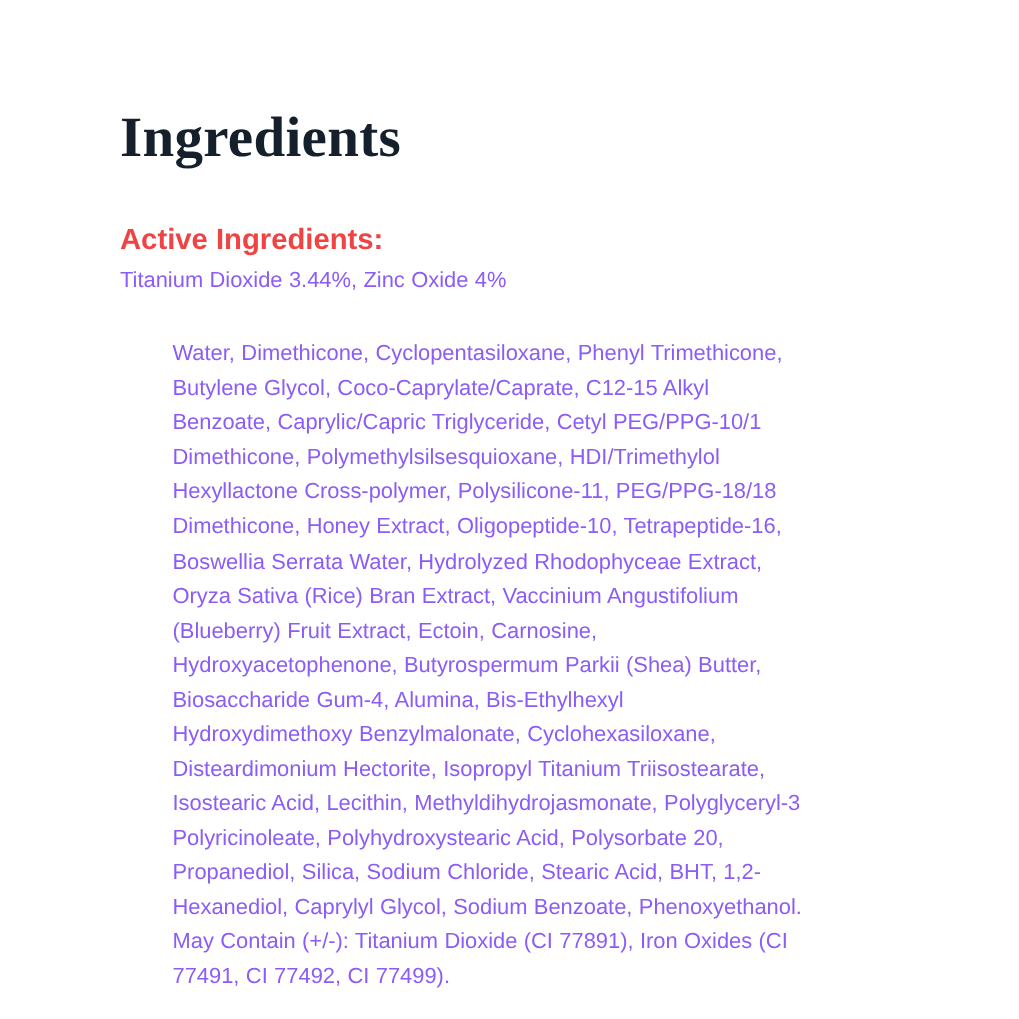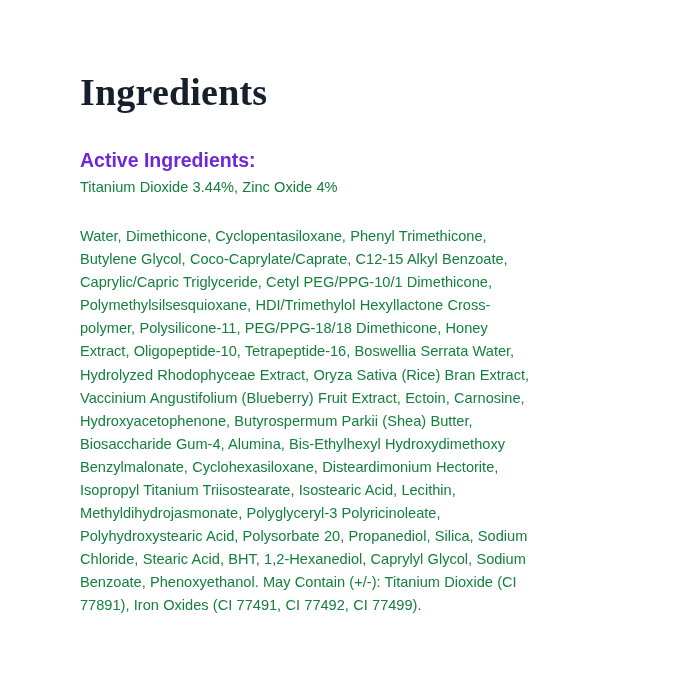--- a/index.html
+++ b/index.html
@@ -30,37 +30,38 @@
     margin: 0 0 34px 0;
     line-height: 1.1;
   }
   .section {
     margin-bottom: 26px;
   }
   .section-heading {
     font-family: "Liberation Sans", sans-serif;
     font-size: 19.5px;
     font-weight: 700;
-    color: #6d28d9;
+    color: #ef4444;
     margin: 0 0 4px 0;
     line-height: 1.25;
   }
   .section-body {
     font-family: "Liberation Sans", sans-serif;
     font-size: 14.6px;
     font-weight: 400;
-    color: #15803d;
+    color: #8b5cf6;
     line-height: 1.58;
     margin: 0;
     max-width: 522px;
     text-align: left;
     word-spacing: 0.2px;
   }
   .section-body.inactive {
     max-width: 524px;
+    margin-left: 35px;
   }
 </style>
 </head>
 <body>
 
 <div class="page">
 
   <h1 class="doc-title">Ingredients</h1>
 
   <div class="section">

